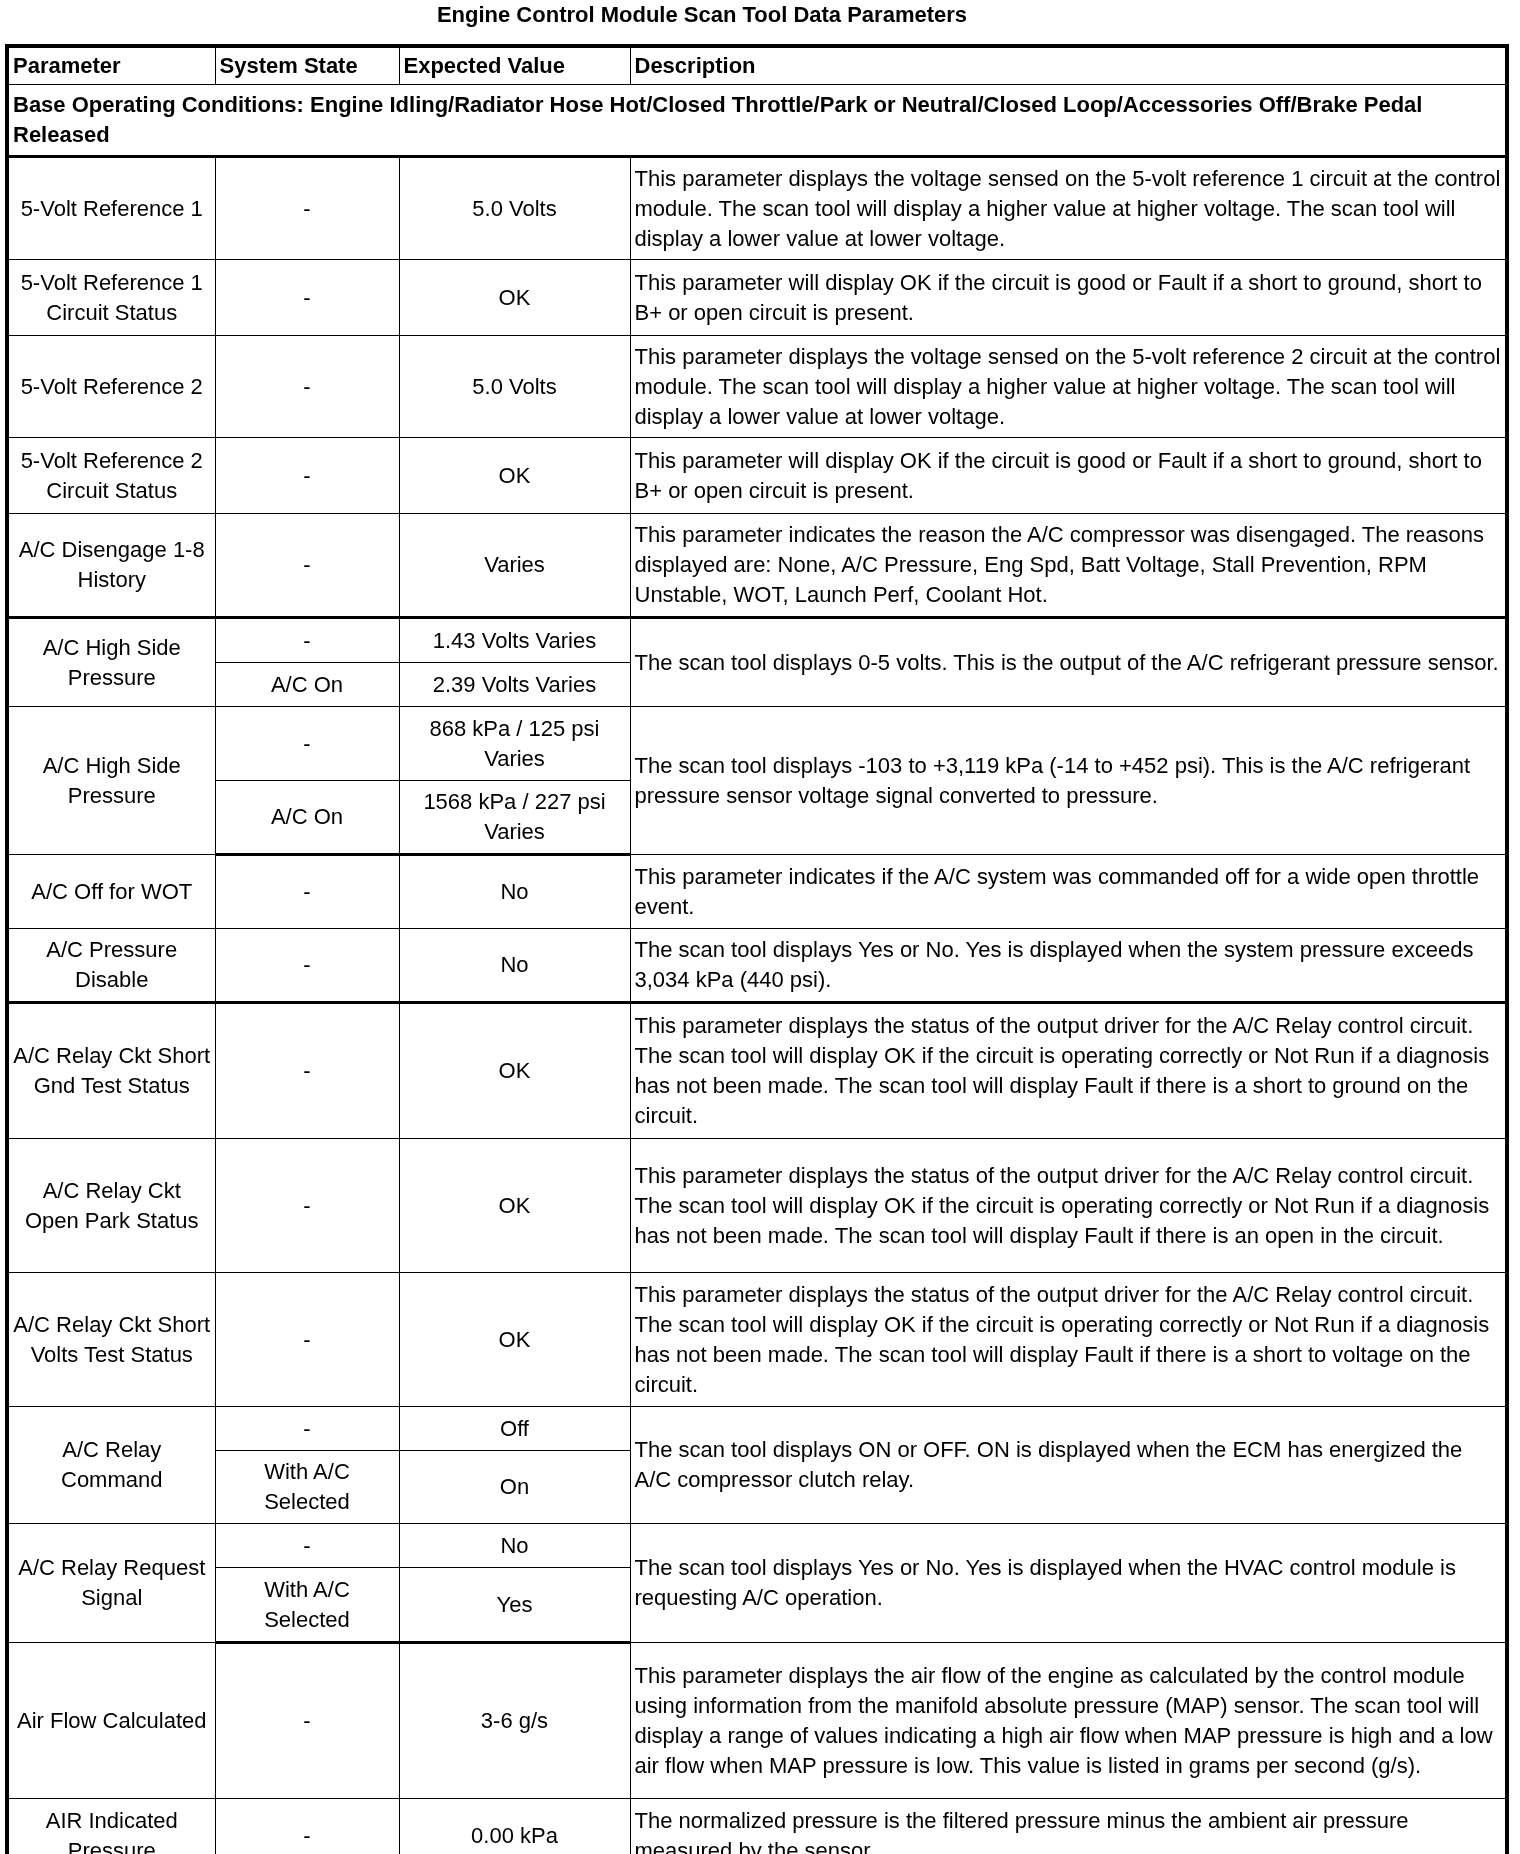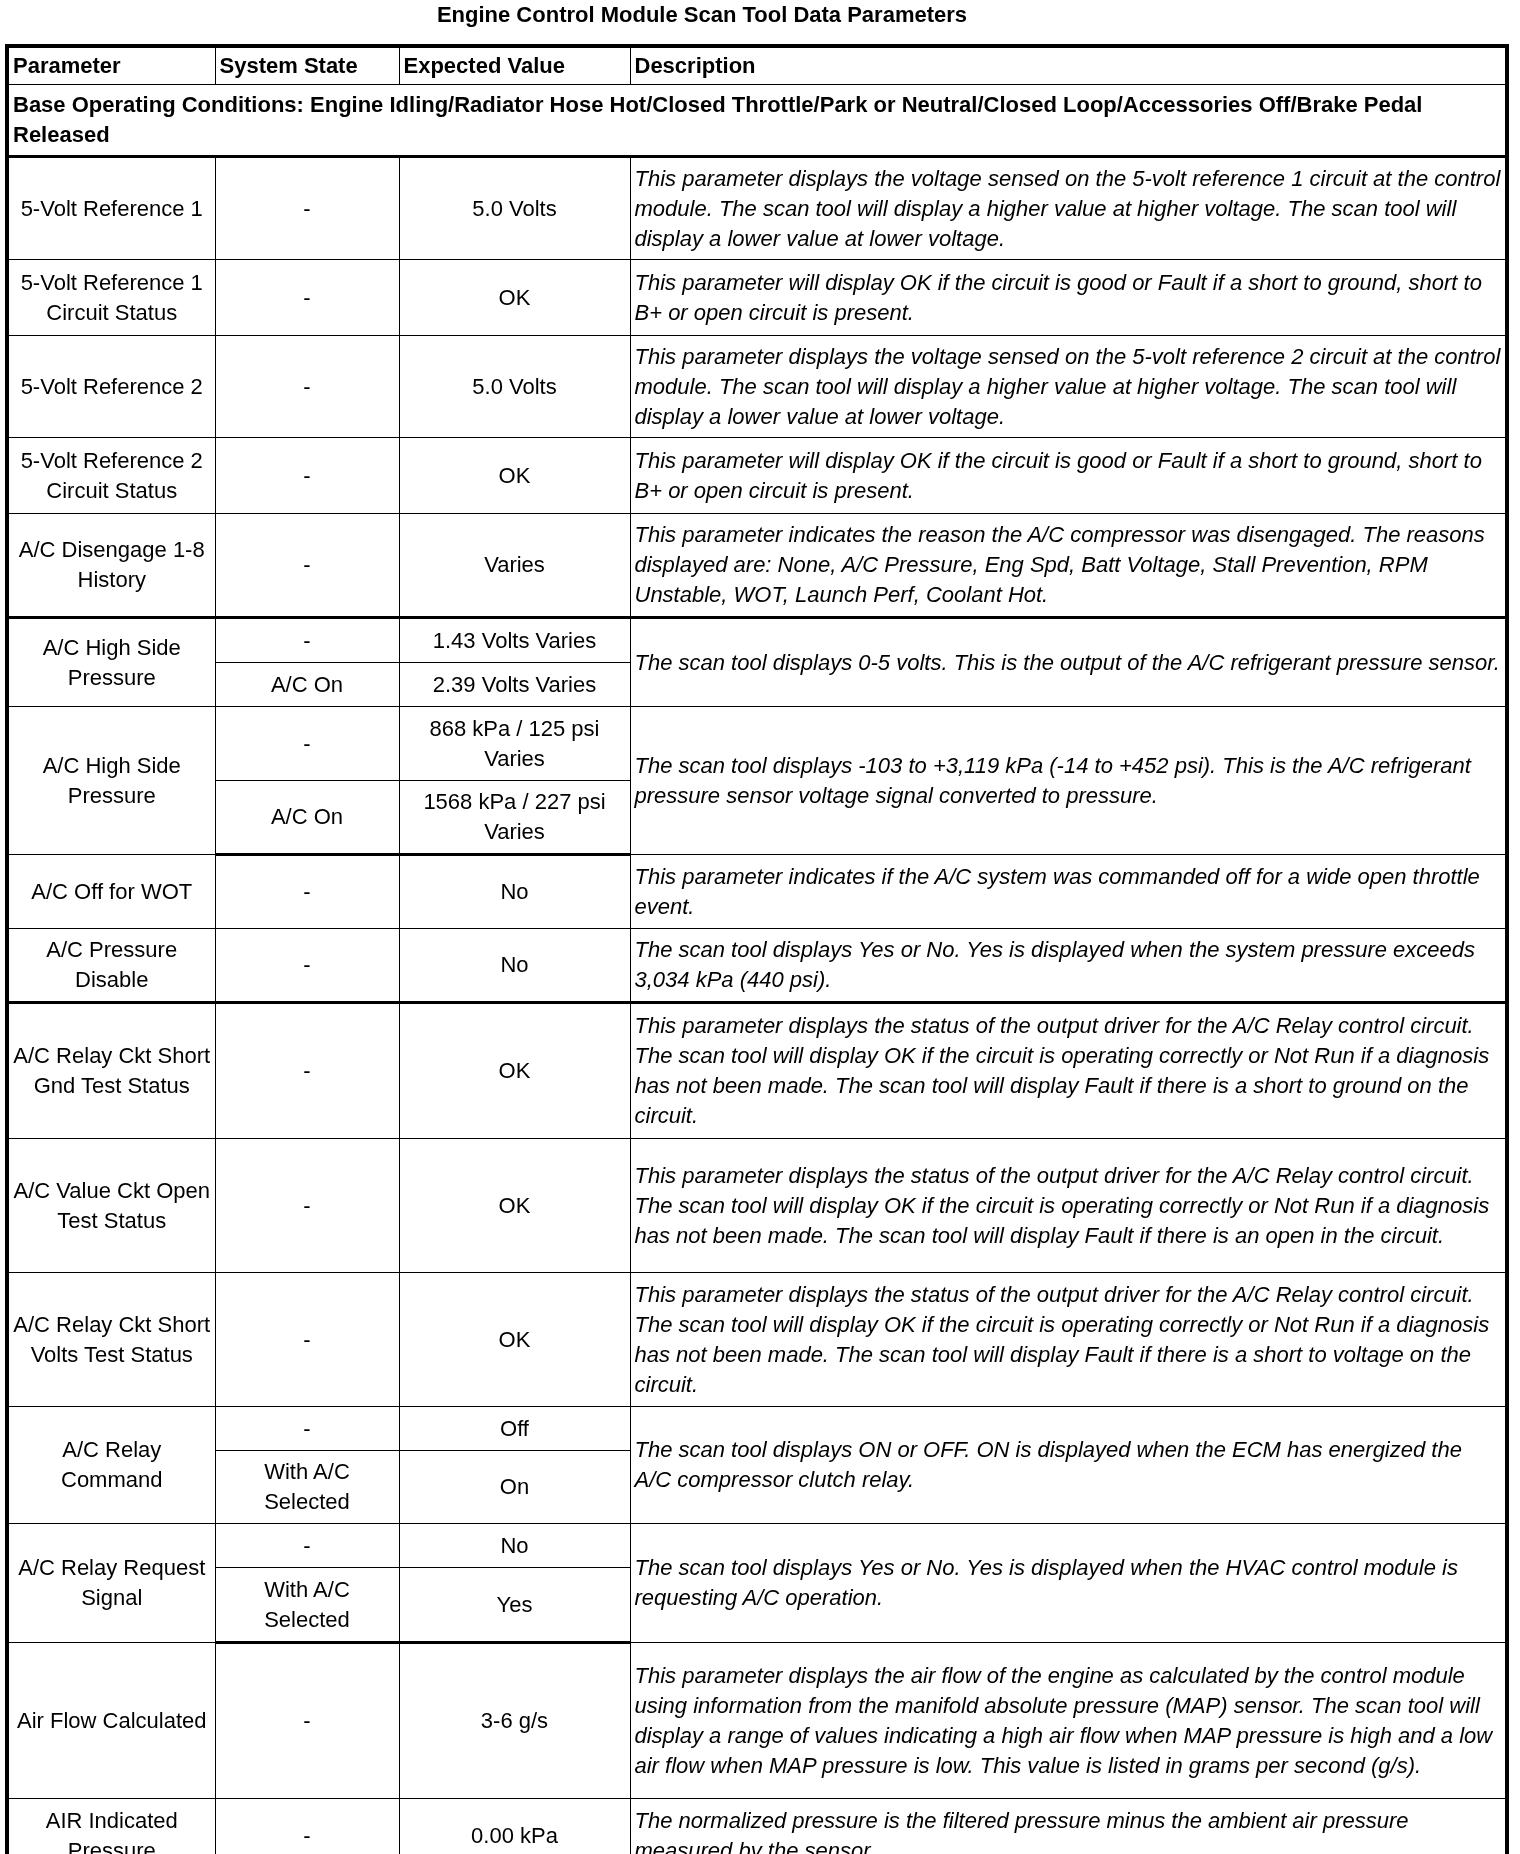--- a/index.html
+++ b/index.html
@@ -8,21 +8,21 @@
   .title { position:absolute; top:2px; left:0; width:1404px; text-align:center;
            font-weight:bold; font-size:22px; line-height:26px; }
   table.grid { position:absolute; top:44px; left:5px; width:1504px;
                border-collapse:collapse; table-layout:fixed;
                border:4px solid #000; }
   table.grid td, table.grid th { border:1.5px solid #000; padding:0 4px;
                font-size:22px; line-height:30px; vertical-align:middle; }
   table.grid th { font-weight:bold; text-align:left; height:36px; }
   td.param { text-align:center; padding-left:4px;margin-top:6px; }
   td.center { text-align:center; }
-  td.desc { text-align:left; padding-left:6px; padding-right:2px;font-style:italic; }
+  td.desc { text-align:left; padding-left:6px; padding-right:2px; }
   td.base { font-weight:bold; text-align:left; padding-left:4px; }
   tr.thick td { border-bottom-width:3px; }
 </style>
 </head>
 <body>
 
 <div class="title">Engine Control Module Scan Tool Data Parameters</div>
 
 <table class="grid">
   <colgroup>
@@ -105,21 +105,21 @@
         <td class="center">No</td>
         <td class="desc" rowspan="1">The scan tool displays Yes or No. Yes is displayed when the system pressure exceeds 3,034 kPa (440 psi).</td>
       </tr>
       <tr>
         <td class="param" rowspan="1">A/C Relay Ckt Short Gnd Test Status</td>
         <td class="center" style="height: 134px;">-</td>
         <td class="center">OK</td>
         <td class="desc" rowspan="1">This parameter displays the status of the output driver for the A/C Relay control circuit. The scan tool will display OK if the circuit is operating correctly or Not Run if a diagnosis has not been made. The scan tool will display Fault if there is a short to ground on the circuit.</td>
       </tr>
       <tr>
-        <td class="param" rowspan="1">A/C Value Ckt Open Test Status</td>
+        <td class="param" rowspan="1">A/C Relay Ckt Open Park Status</td>
         <td class="center" style="height: 133px;">-</td>
         <td class="center">OK</td>
         <td class="desc" rowspan="1">This parameter displays the status of the output driver for the A/C Relay control circuit. The scan tool will display OK if the circuit is operating correctly or Not Run if a diagnosis has not been made. The scan tool will display Fault if there is an open in the circuit.</td>
       </tr>
       <tr>
         <td class="param" rowspan="1">A/C Relay Ckt Short Volts Test Status</td>
         <td class="center" style="height: 133px;">-</td>
         <td class="center">OK</td>
         <td class="desc" rowspan="1">This parameter displays the status of the output driver for the A/C Relay control circuit. The scan tool will display OK if the circuit is operating correctly or Not Run if a diagnosis has not been made. The scan tool will display Fault if there is a short to voltage on the circuit.</td>
       </tr>

